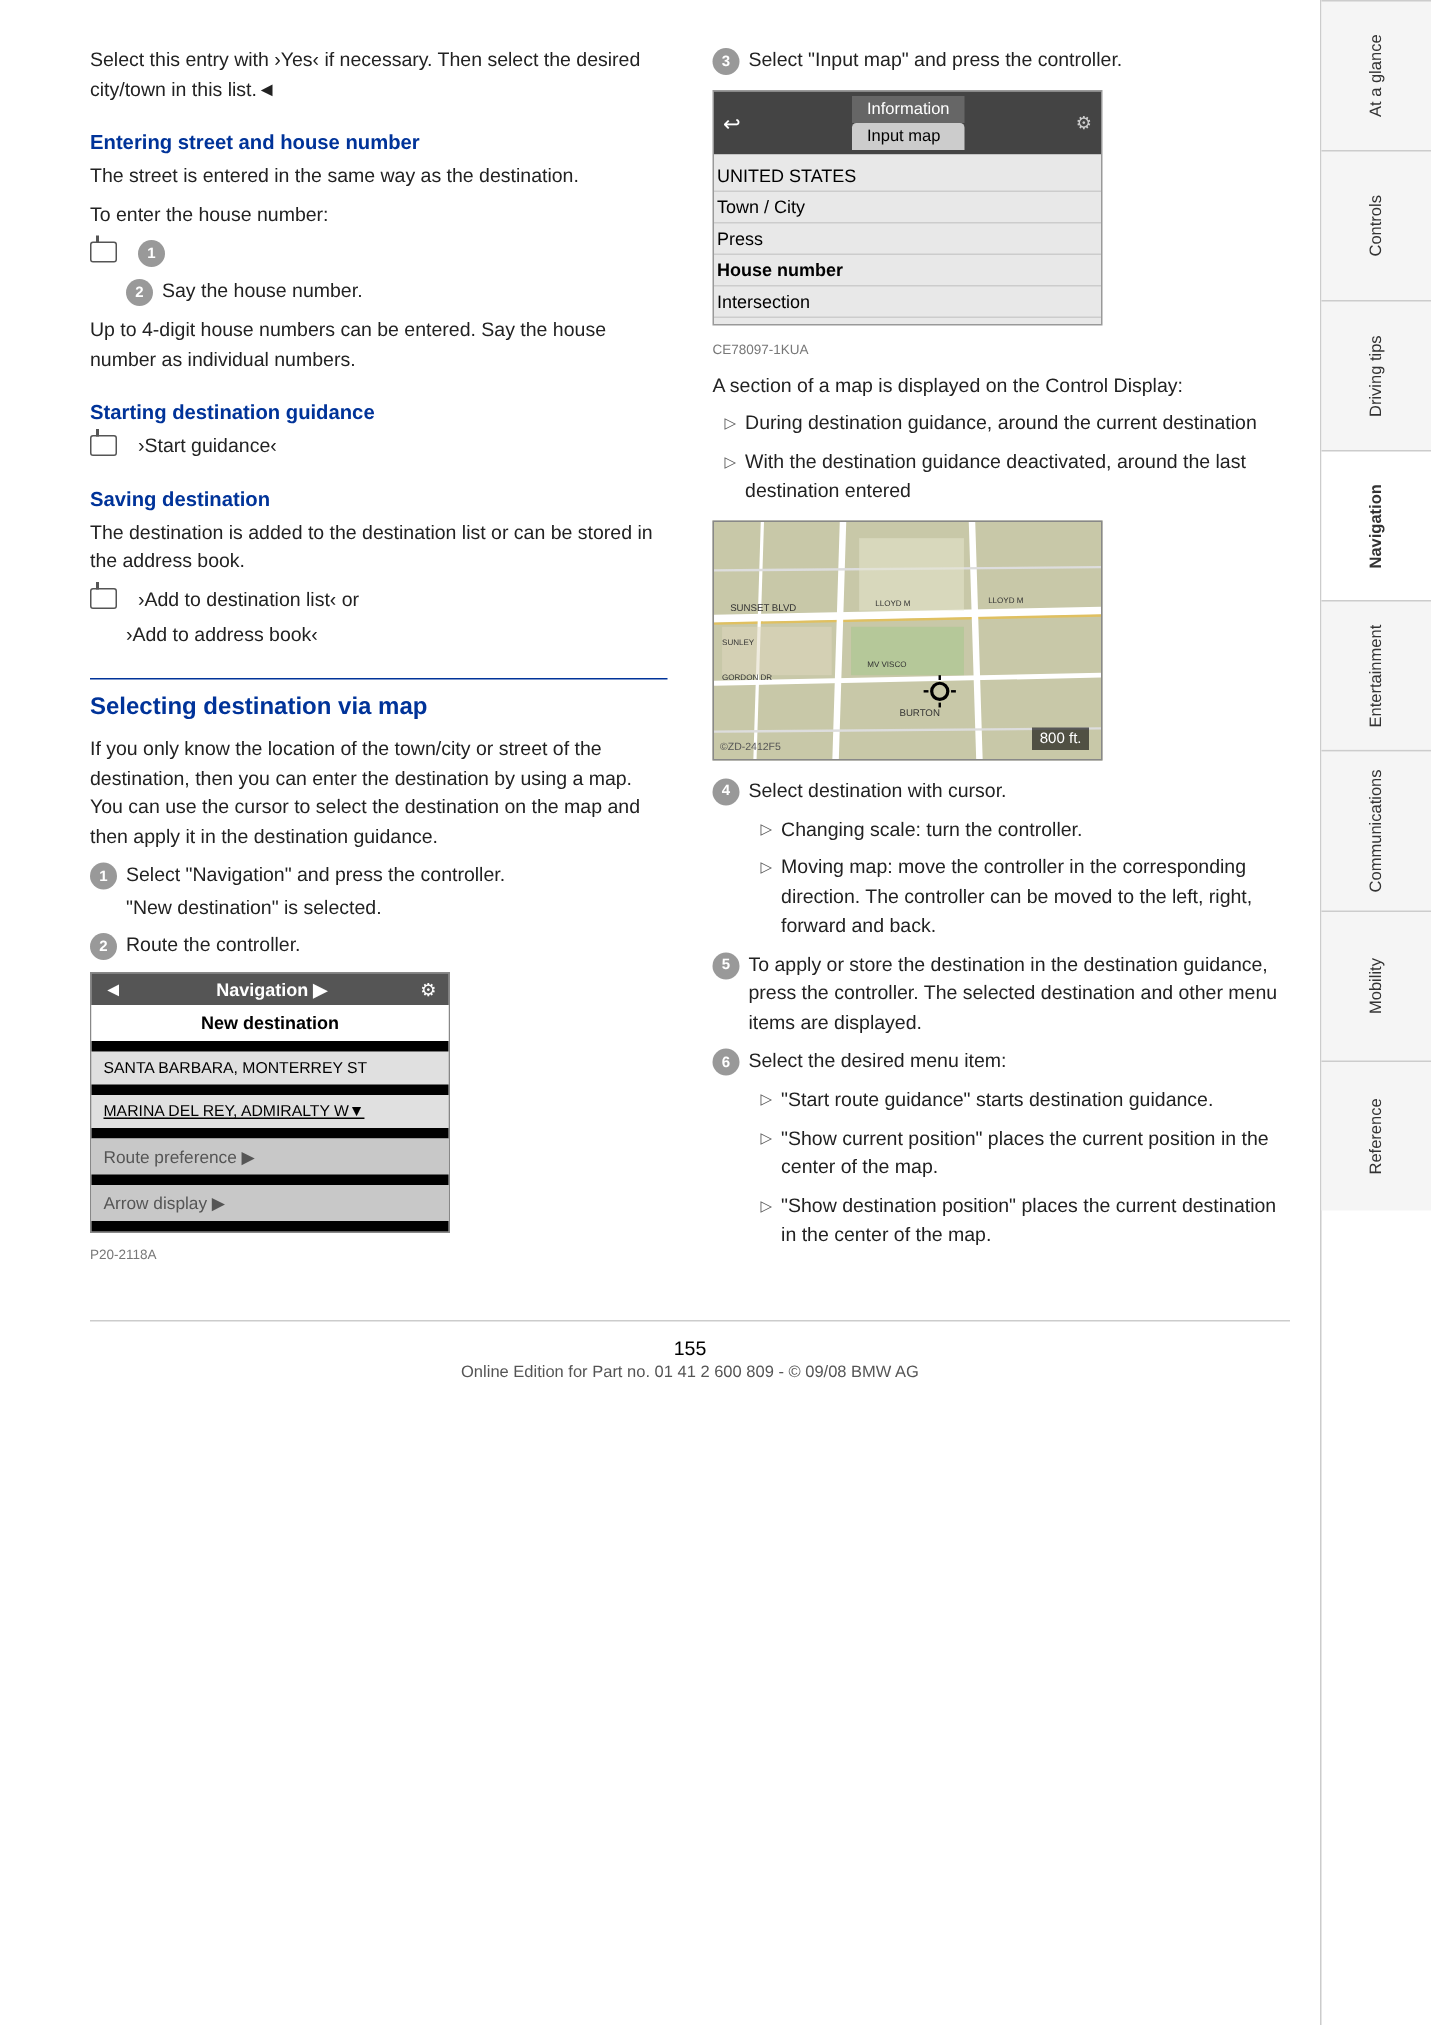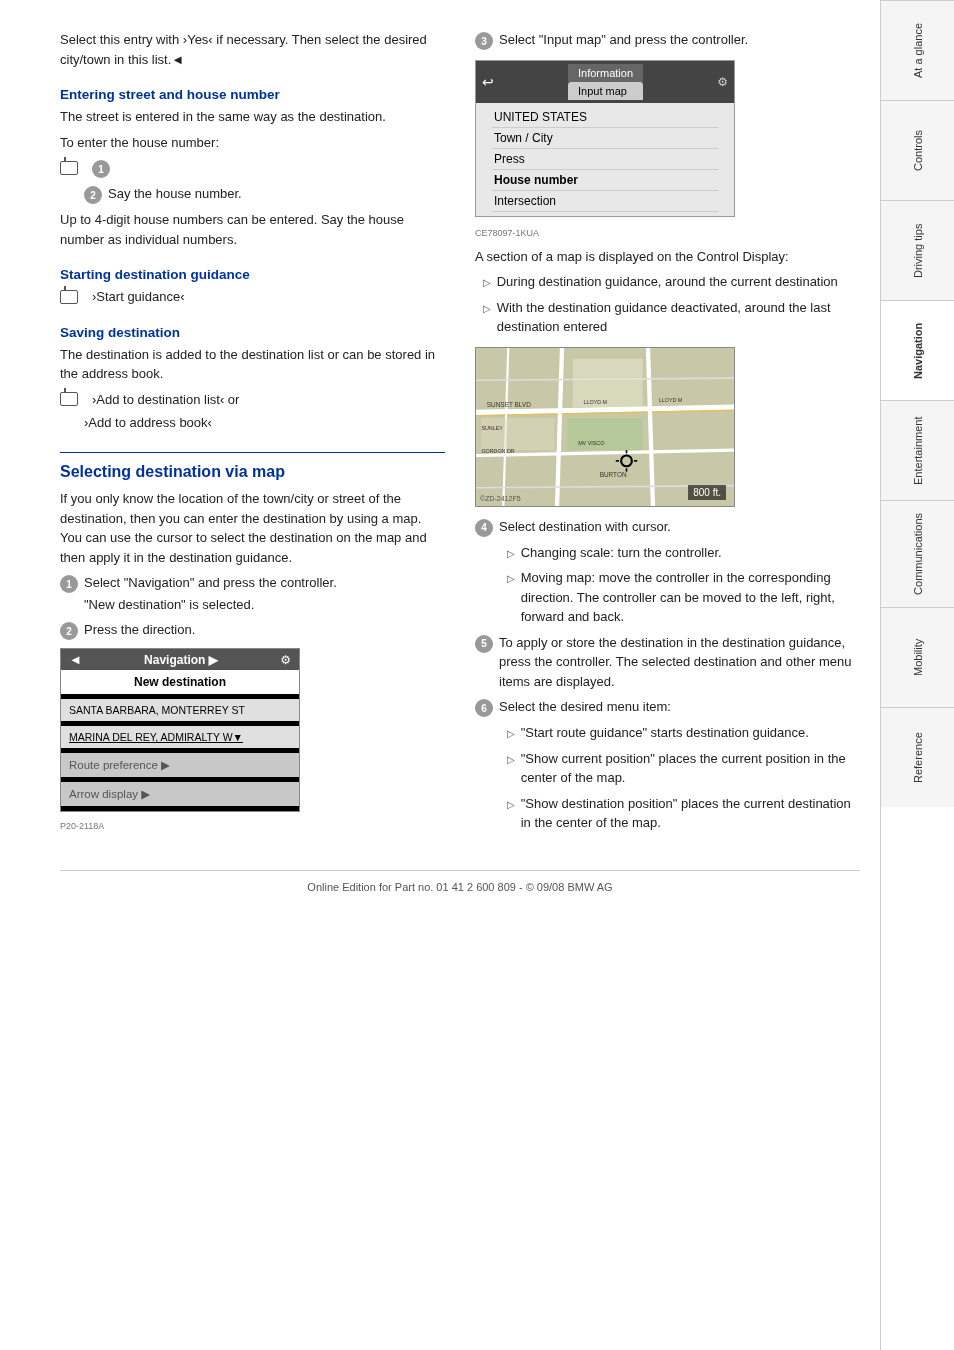--- a/index.html
+++ b/index.html
@@ -171,21 +171,21 @@
     }
 
     .ui-tab.active {
       background: #ccc;
       color: #000;
       border-top-left-radius: 3px;
       border-top-right-radius: 3px;
     }
 
     .ui-body {
-      padding: 4px 16px;
+      padding: 4px 0;
       background: #e8e8e8;
     }
 
     .ui-row {
       padding: 3px 2px;
       font-size: 12px;
       color: #000;
       border-bottom: 1px solid #ccc;
     }
 
@@ -212,21 +212,21 @@
       font-size: 11px;
     }
 
     .nav-body {
       background: #e0e0e0;
     }
 
     .nav-row {
       padding: 5px 8px;
       font-size: 11.5px;
-      border-bottom: 5px solid #000000;
+      border-bottom: 7px solid #000000;
       color: #000;
     }
 
     .nav-row.nav-selected {
       background: #fff;
       font-weight: bold;
       text-align: center;
       font-size: 12px;
     }
 
@@ -368,21 +368,21 @@
       <div class="numbered-step">
         <span class="gray-num">1</span>
         <span class="step-text">
           <span>Select "Navigation" and press the controller.</span><br>
           <span style="display:block; margin-top:2px;">"New destination" is selected.</span>
         </span>
       </div>
 
       <div class="numbered-step">
         <span class="gray-num">2</span>
-        <span class="step-text">Press the direction.</span>
+        <span class="step-text">Route the controller.</span>
       </div>
 
       <div class="nav-screenshot">
         <div class="nav-header">
           <span style="font-size:13px;">◄</span>
           <span style="font-weight:bold;font-size:12px;">Navigation ▶</span>
           <span style="font-size:12px;">⚙</span>
         </div>
         <div class="nav-body">
           <div class="nav-row nav-selected">New destination</div>
@@ -509,20 +509,21 @@
         <div class="bullet-item">
           <span class="tri-bullet">▷</span>
           <span>"Show destination position" places the current destination in the center of the map.</span>
         </div>
       </div>
 
     </div>
   </div>
 
   <div class="footer">
+    <div class="page-number">155</div>
     <div>Online Edition for Part no. 01 41 2 600 809 - © 09/08 BMW AG</div>
   </div>
 </div>
 
 <div class="sidebar-tabs">
   <div class="sidebar-tab">At a glance</div>
   <div class="sidebar-tab">Controls</div>
   <div class="sidebar-tab">Driving tips</div>
   <div class="sidebar-tab active">Navigation</div>
   <div class="sidebar-tab">Entertainment</div>

